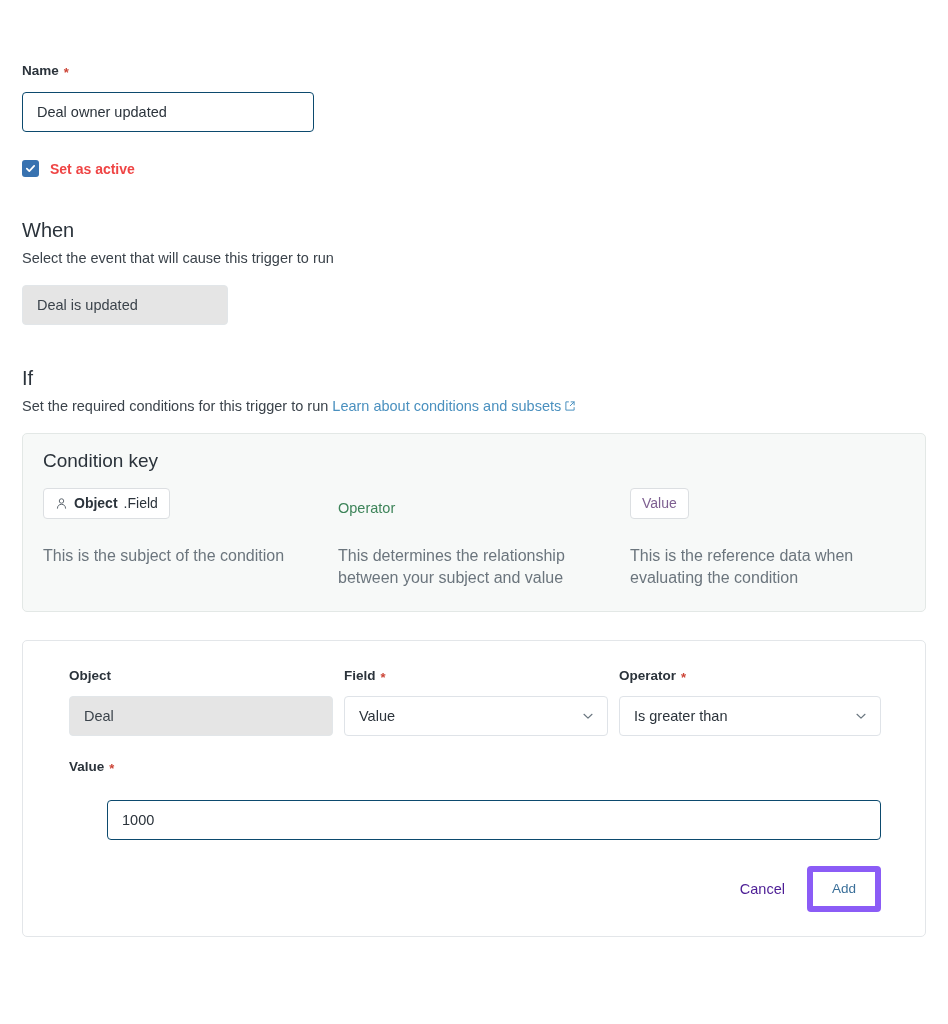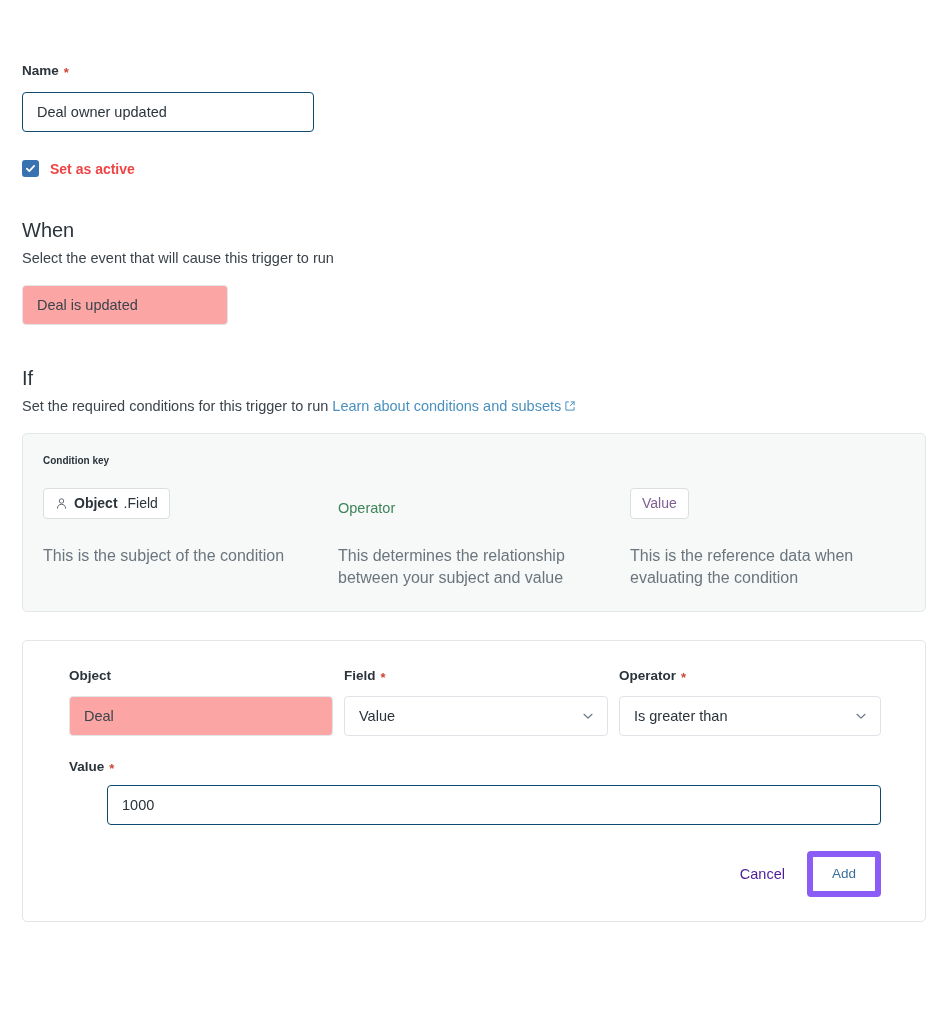--- a/index.html
+++ b/index.html
@@ -56,21 +56,21 @@
     border: 1px solid #0c4a6e;
     border-radius: 4px;
     background: #ffffff;
     display: flex;
     align-items: center;
     padding: 0 14px;
     font-size: 14.5px;
     color: #2b333b;
   }
   .text-input.readonly {
-    background: #fca5a5;
+    background: #e5e5e5;
     border-color: #e2e6e9;
     color: #3b434b;
   }
 
   .select-input {
     height: 40px;
     border: 1px solid #dfe3e8;
     border-radius: 4px;
     background: #ffffff;
     display: flex;
@@ -150,22 +150,22 @@
 
   
   .cond-panel {
     margin-top: 17px;
     border: 1px solid #e3e8e6;
     border-radius: 5px;
     background: #f7f9f8;
     padding: 18px 20px 22px 20px;
   }
   .cond-panel-title {
-    font-size: 10px;
-    font-weight: 700;
+    font-size: 19px;
+    font-weight: 400;
     color: #2b333b;
     line-height: 18px;
   }
   .cond-cols {
     display: grid;
     grid-template-columns: 295px 292px 1fr;
     margin-top: 18px;
   }
   .chip {
     display: inline-flex;
@@ -219,21 +219,21 @@
     padding: 26px 44px 24px 46px;
   }
   .cond-grid {
     display: grid;
     grid-template-columns: 264px 264px 1fr;
     column-gap: 11px;
   }
   .cond-grid .cell-input { margin-top: 11px; }
 
   .value-row { margin-top: 22px; }
-  .value-input-wrap { margin-top: 9px; padding-left: 38px; }
+  .value-input-wrap { margin-top: 24px; padding-left: 38px; }
 
   .card-actions {
     margin-top: 26px;
     display: flex;
     align-items: center;
     justify-content: flex-end;
     gap: 18px;
   }
   .btn-link {
     font-size: 14.5px;

